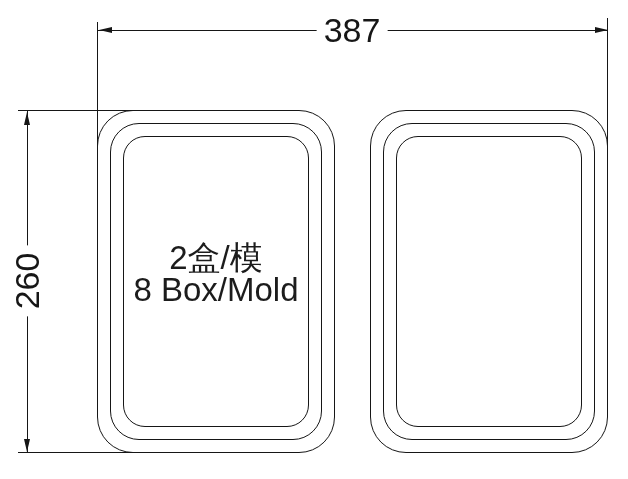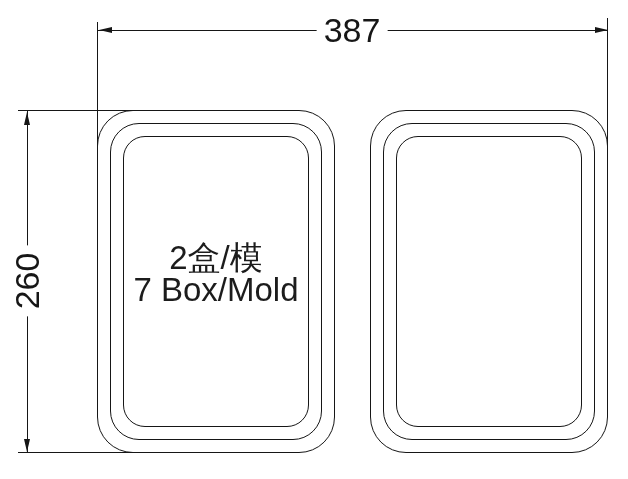--- a/index.html
+++ b/index.html
@@ -85,16 +85,16 @@
   </div>
 
   <div class="box-group right">
     <div class="box outer"></div>
     <div class="box middle"></div>
     <div class="box inner"></div>
   </div>
 
   <div class="cavity-label">
     <div>2盒/模</div>
-    <div>7 Box/Mold</div>
+    <div>8 Box/Mold</div>
   </div>
 
 </div>
 
 </body></html>

